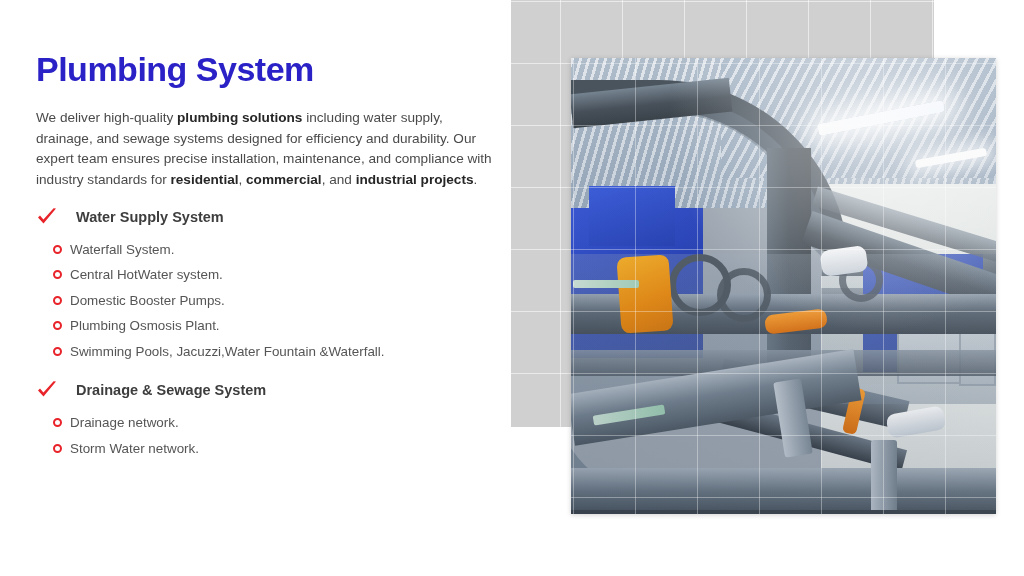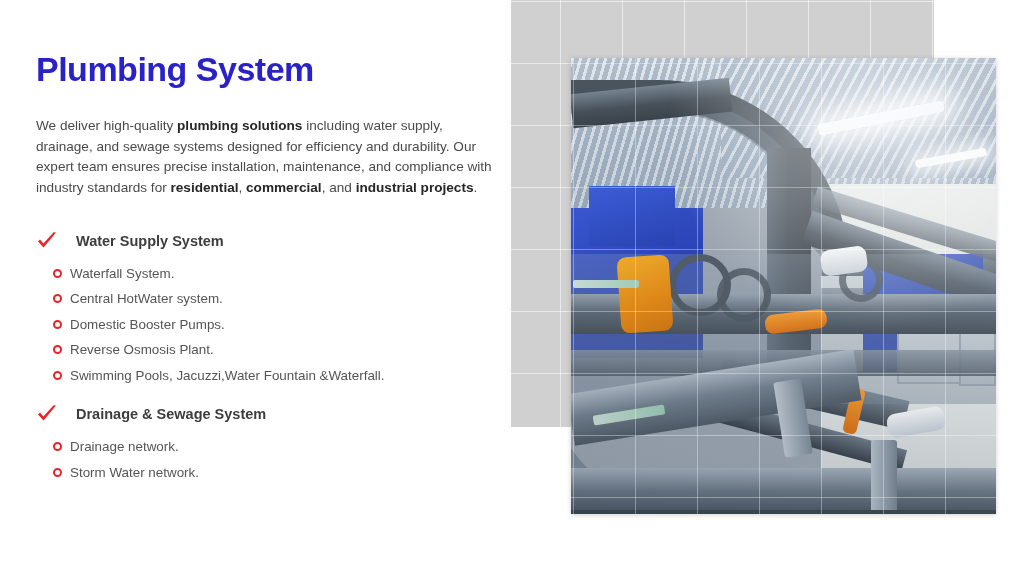--- a/index.html
+++ b/index.html
@@ -29,29 +29,29 @@
     line-height:1;
     margin-bottom:6px;
   }
 
   .page-title {
     font-size:34px;
     font-weight:bold;
     color:#2a21c6;
     letter-spacing:-0.5px;
     line-height:1.12;
-    margin-bottom:28px;
+    margin-bottom:20px;
   }
 
   .intro {
     width:460px;
     font-size:13.6px;
     line-height:1.52;
     color:#4a4a4a;
-    margin-bottom:32px;
+    margin-bottom:16px;
   }
   .intro b { color:#262626; font-weight:bold; }
 
   
   .section-head {
     display:flex;
     align-items:center;
     gap:18px;
     margin-top:4px;
     margin-bottom:10px;
@@ -377,21 +377,21 @@
     <li>
         <span class="ring"></span>
         <span>Central HotWater system.</span>
       </li>
     <li>
         <span class="ring"></span>
         <span>Domestic Booster Pumps.</span>
       </li>
     <li>
         <span class="ring"></span>
-        <span>Reverse Osmosis Plant.</span>
+        <span>Plumbing Osmosis Plant.</span>
       </li>
     <li>
         <span class="ring"></span>
         <span>Swimming Pools, Jacuzzi,Water Fountain &amp;Waterfall.</span>
       </li>
   </ul>
 
   <div class="gap-block"></div>
 
   <div class="section-head">

